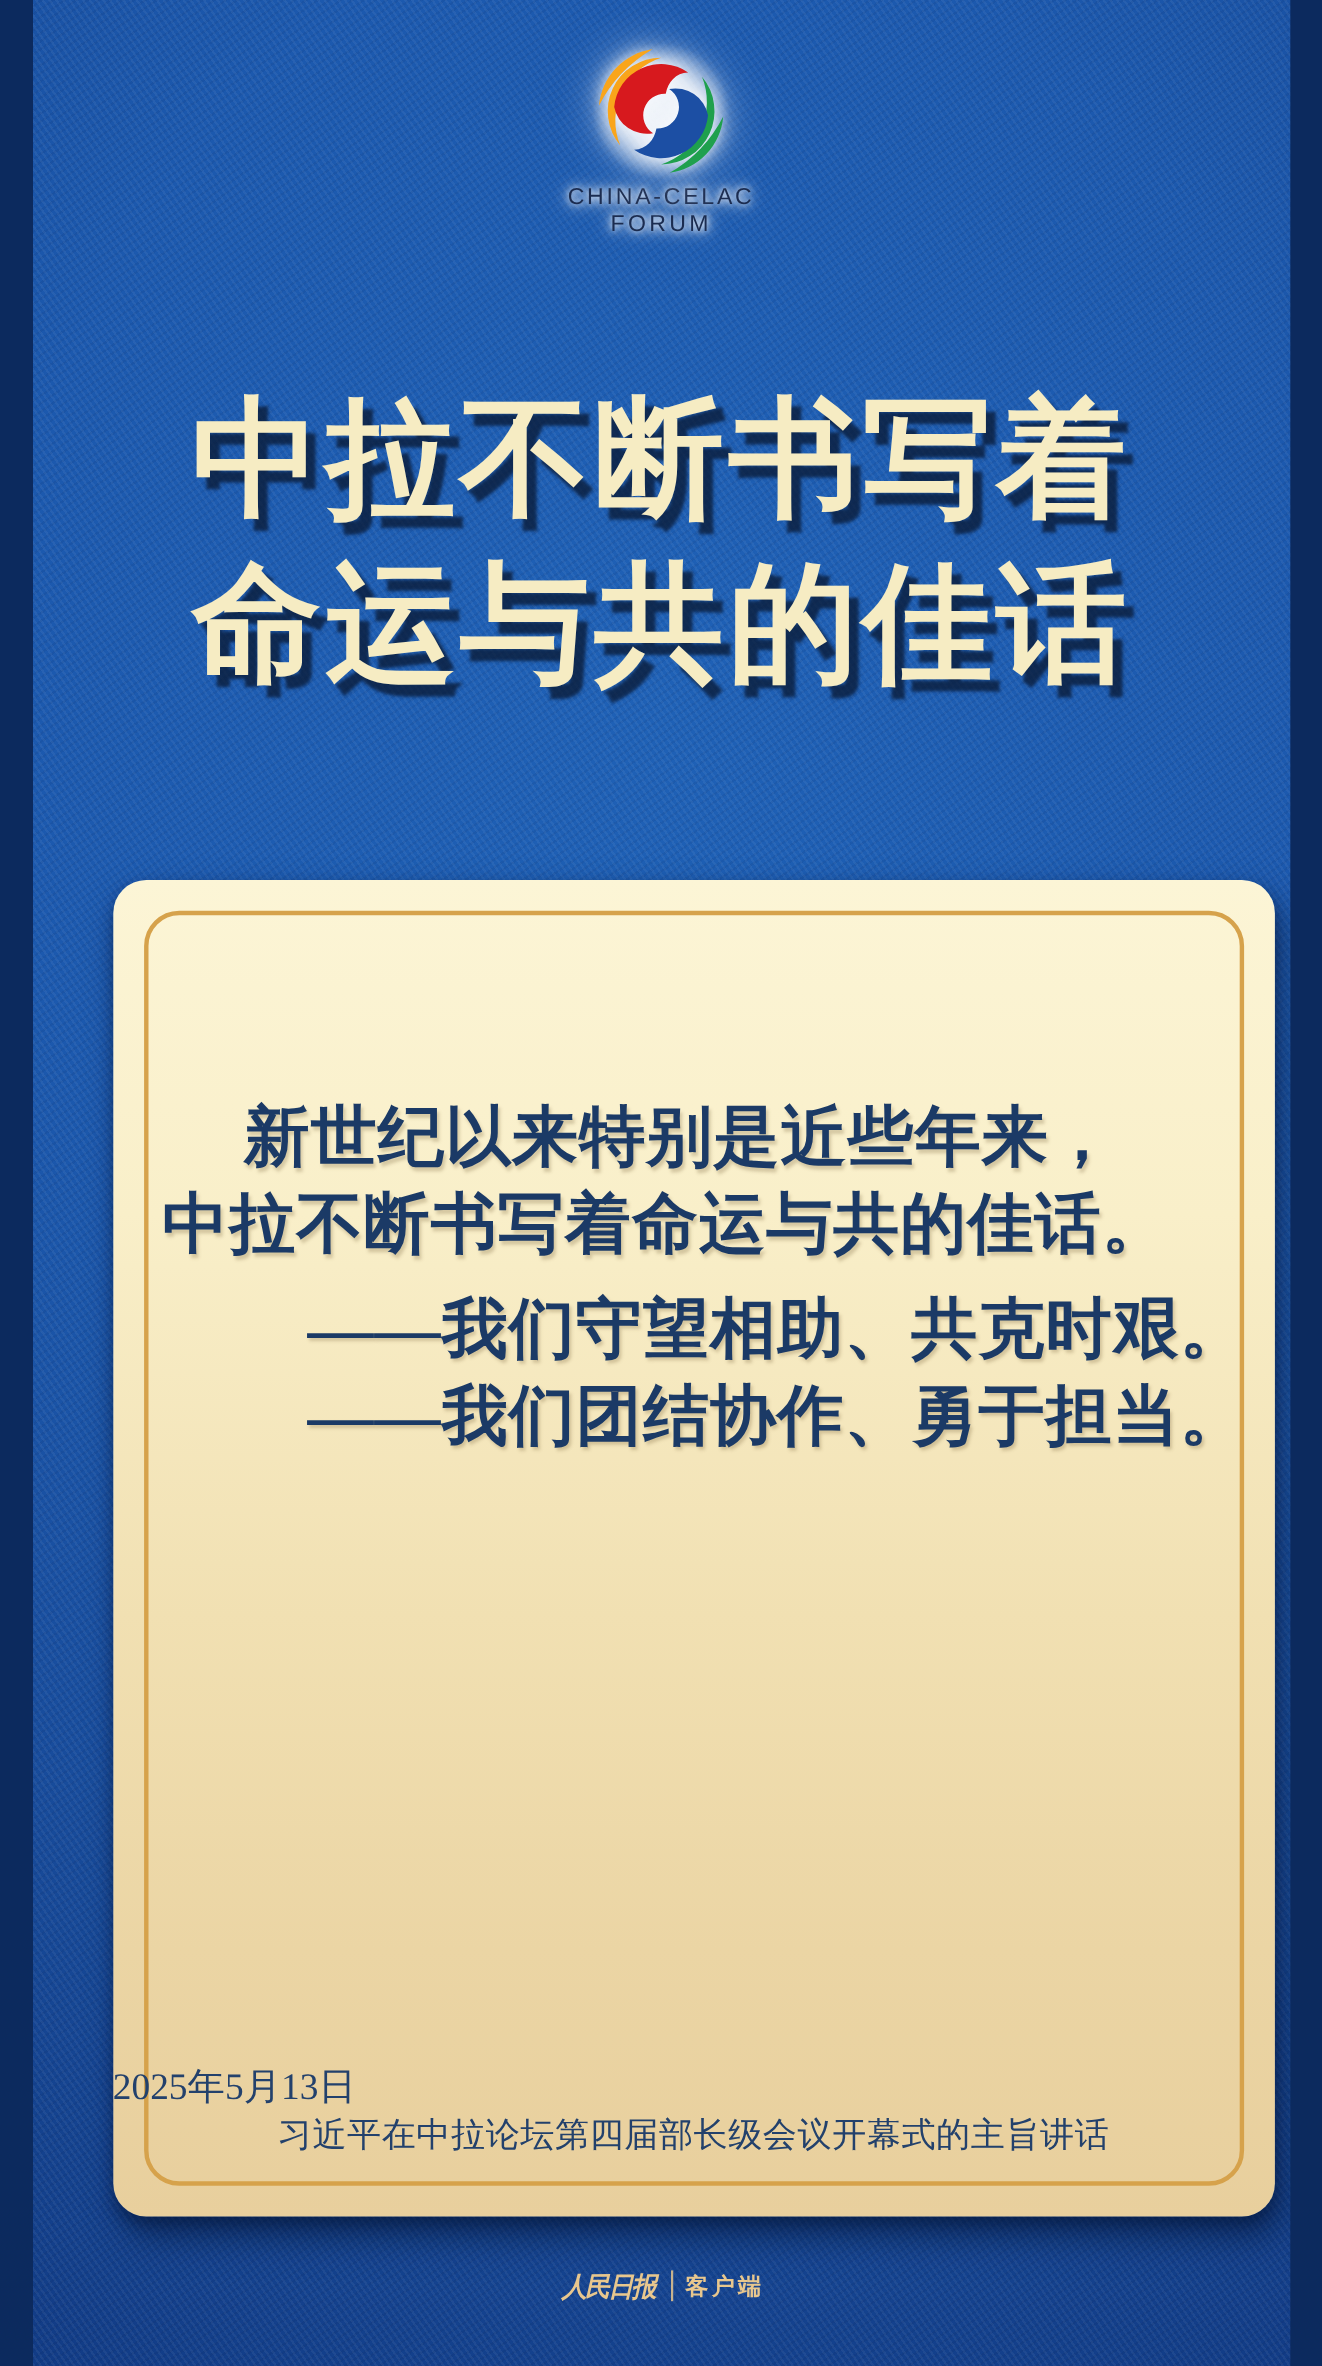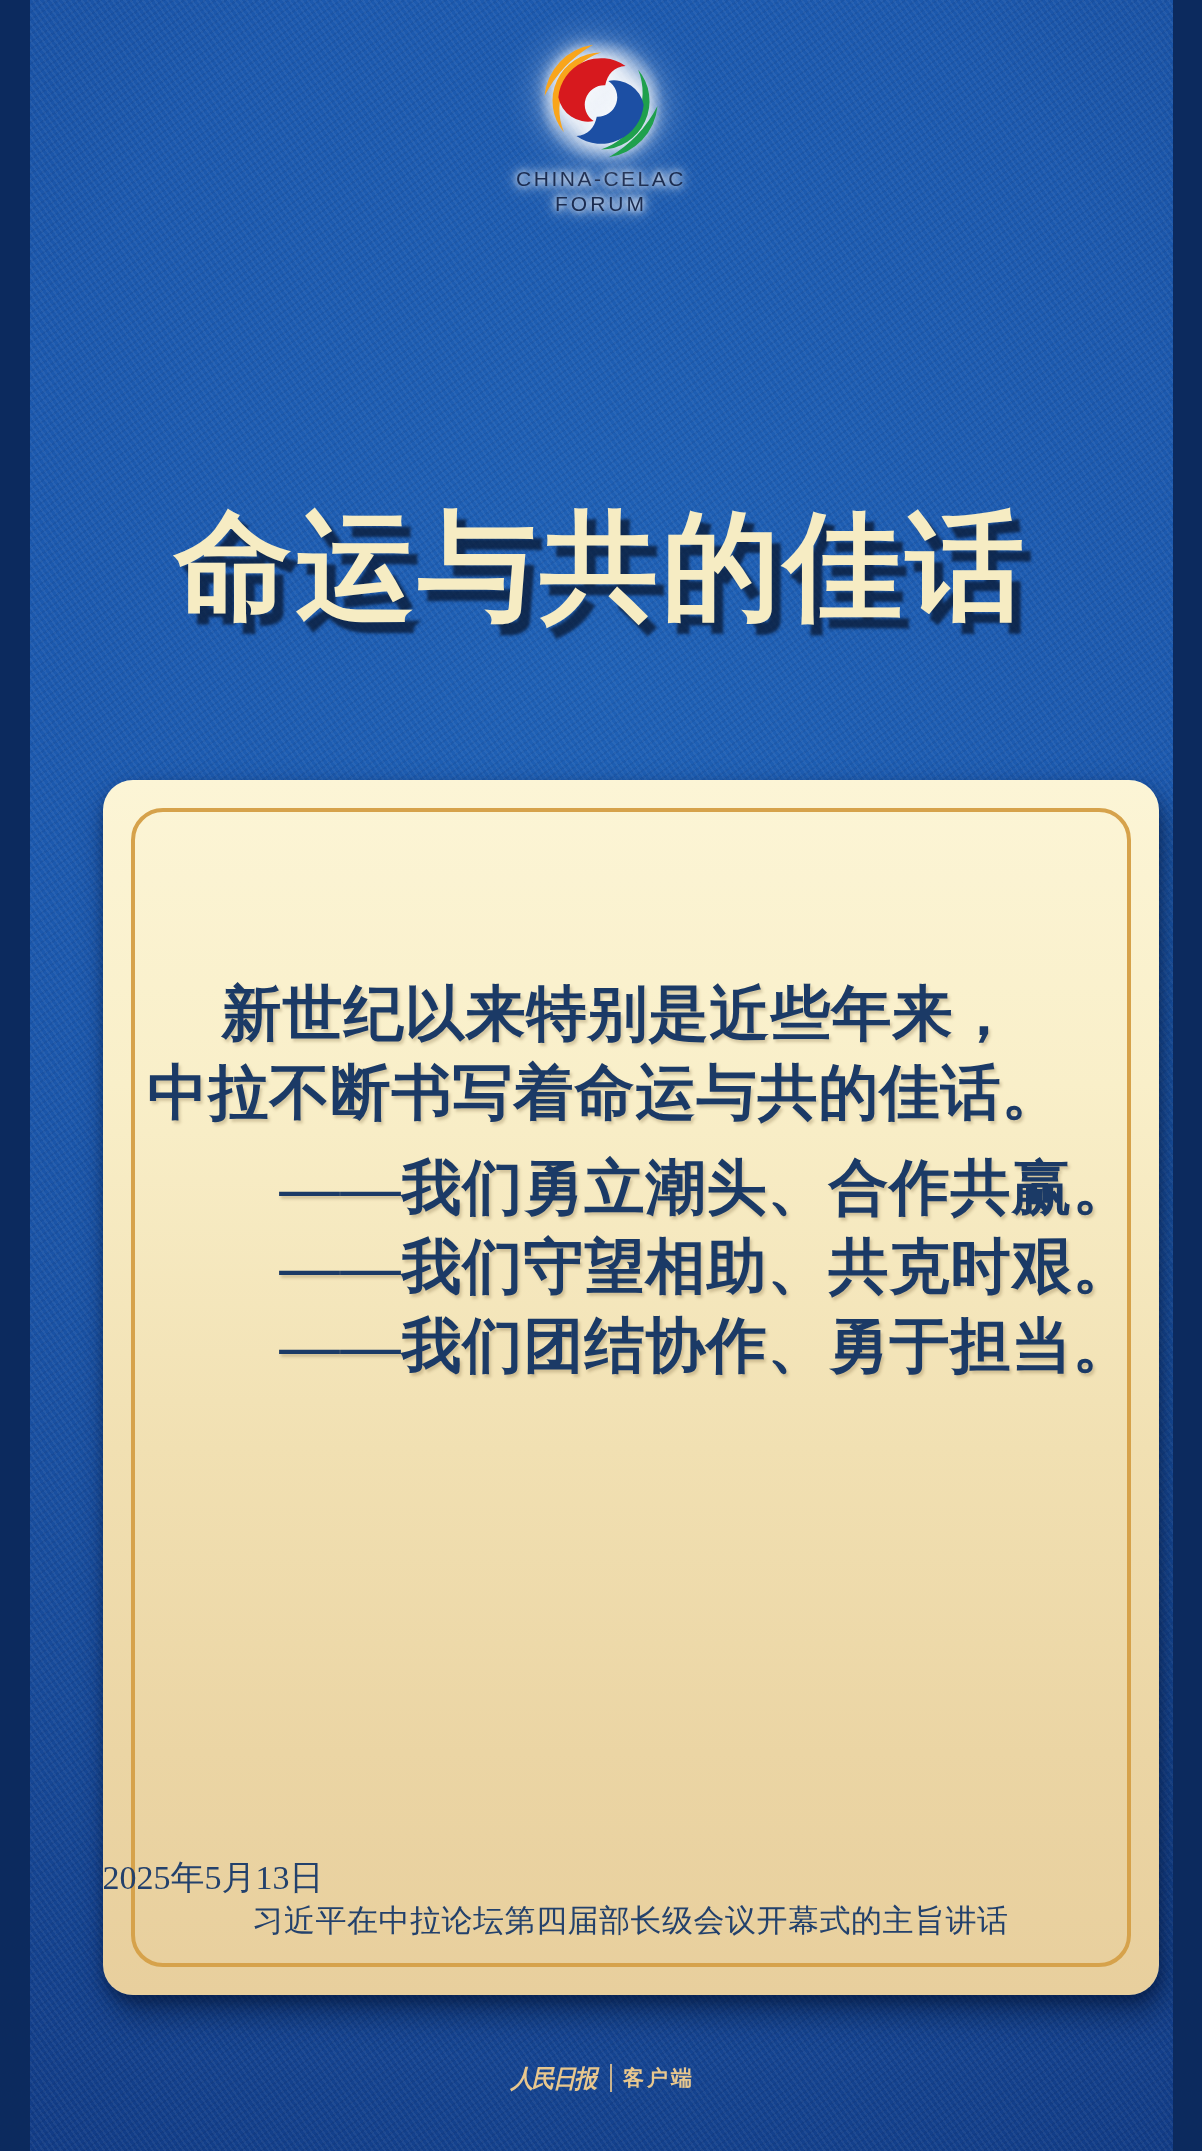--- a/index.html
+++ b/index.html
@@ -25,21 +25,21 @@
   }
   .logo-text.l1{font-size:21px;letter-spacing:2.5px;}
   .logo-text.l2{font-size:21px;letter-spacing:3px;}
   
   .title{position:absolute;top:343px;left:0;right:0;text-align:center;
     font-weight:700;font-size:118px;line-height:150px;letter-spacing:4px;
     color:#F6ECC3;
     text-shadow:9px 11px 3px rgba(9,24,50,0.75);
     margin:0;}
   
-  .card{position:absolute;left:73px;top:780px;width:1056px;height:1215px;
+  .card{position:absolute;left:73px;top:800px;width:1056px;height:1215px;
     border-radius:30px;
     background:linear-gradient(180deg,#FCF5D6 0%,#F9EFC9 25%,#F1E0B2 55%,#EBD5A4 80%,#E8CF9D 100%);
     box-shadow:8px 18px 32px rgba(4,18,50,0.55), 0 6px 12px rgba(4,18,50,0.35);}
   .card-inner-border{position:absolute;left:28px;top:28px;right:28px;bottom:28px;
     border:4px solid #D6A24B;border-radius:32px;pointer-events:none;}
   .card-body{position:absolute;left:45px;right:40px;top:195px;
     font-weight:700;font-size:60px;line-height:79px;letter-spacing:1px;
     color:#1B3A66;white-space:nowrap;
     text-shadow:2px 3px 3px rgba(104,80,40,0.25);}
   .card-body p{margin:0;}
@@ -85,32 +85,31 @@
       <use href="#cres1" fill="#1FA04D" transform="rotate(180 100 100)"></use>
       <use href="#cres2" fill="#1FA04D" transform="rotate(180 100 100)"></use>
       <use href="#arm" fill="#D7191E"></use>
       <use href="#arm" fill="#1C4FA4" transform="rotate(180 100 100)"></use>
     </svg>
     <div class="logo-text l1">CHINA-CELAC</div>
     <div class="logo-text l2">FORUM</div>
   </header>
 
   <h1 class="title">
-    <br>
+    <span>中拉不断书写着</span><br>
     <span>命运与共的佳话</span>
   </h1>
 
   <section class="card">
     <div class="card-inner-border"></div>
 
     <div class="card-body">
       <p class="para-indent">新世纪以来特别是近些年来，</p>
       <p>中拉不断书写着命运与共的佳话。</p>
       <div class="bullets">
-        <p class="bullet">——我们勇立潮头、合作共赢。</p>
         <p class="bullet">——我们守望相助、共克时艰。</p>
         <p class="bullet">——我们团结协作、勇于担当。</p>
       </div>
     </div>
 
     <p class="card-date">2025年5月13日</p>
     <p class="card-attribution">习近平在中拉论坛第四届部长级会议开幕式的主旨讲话</p>
   </section>
 
   <footer class="brand">

